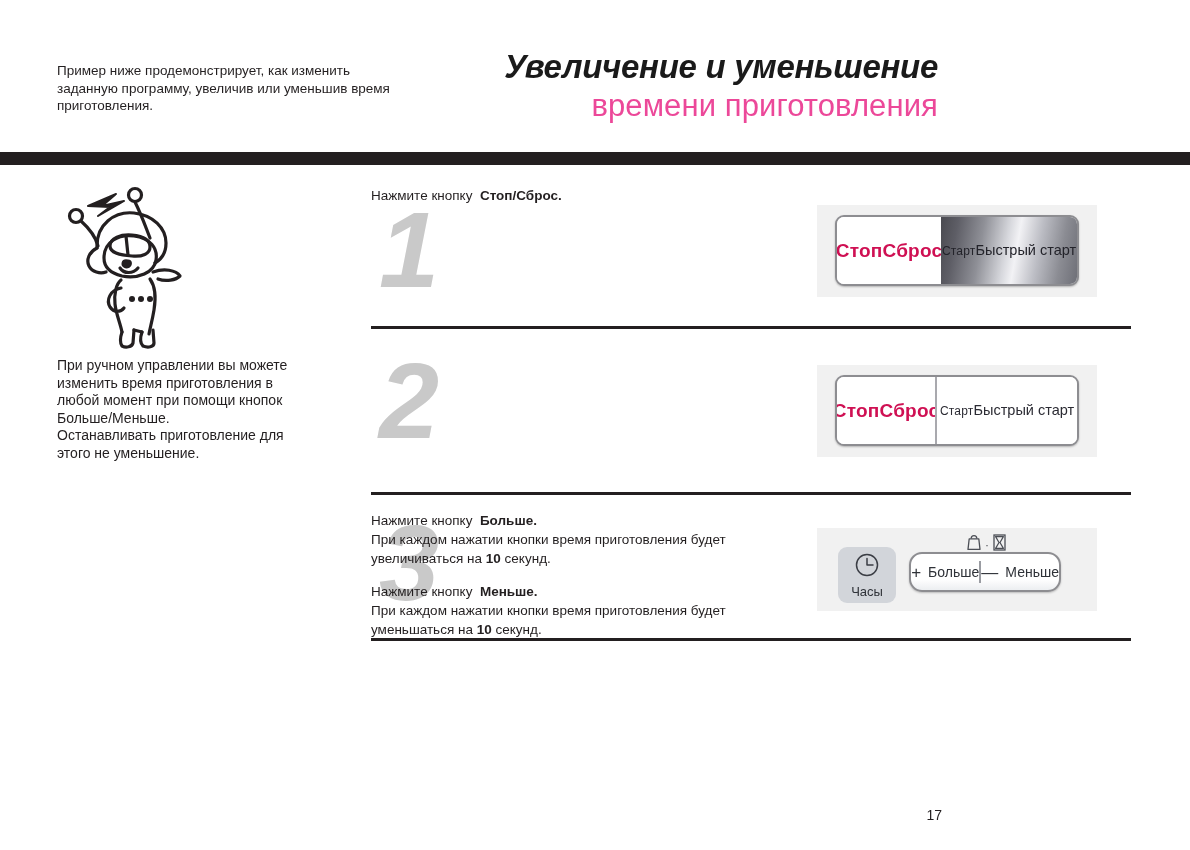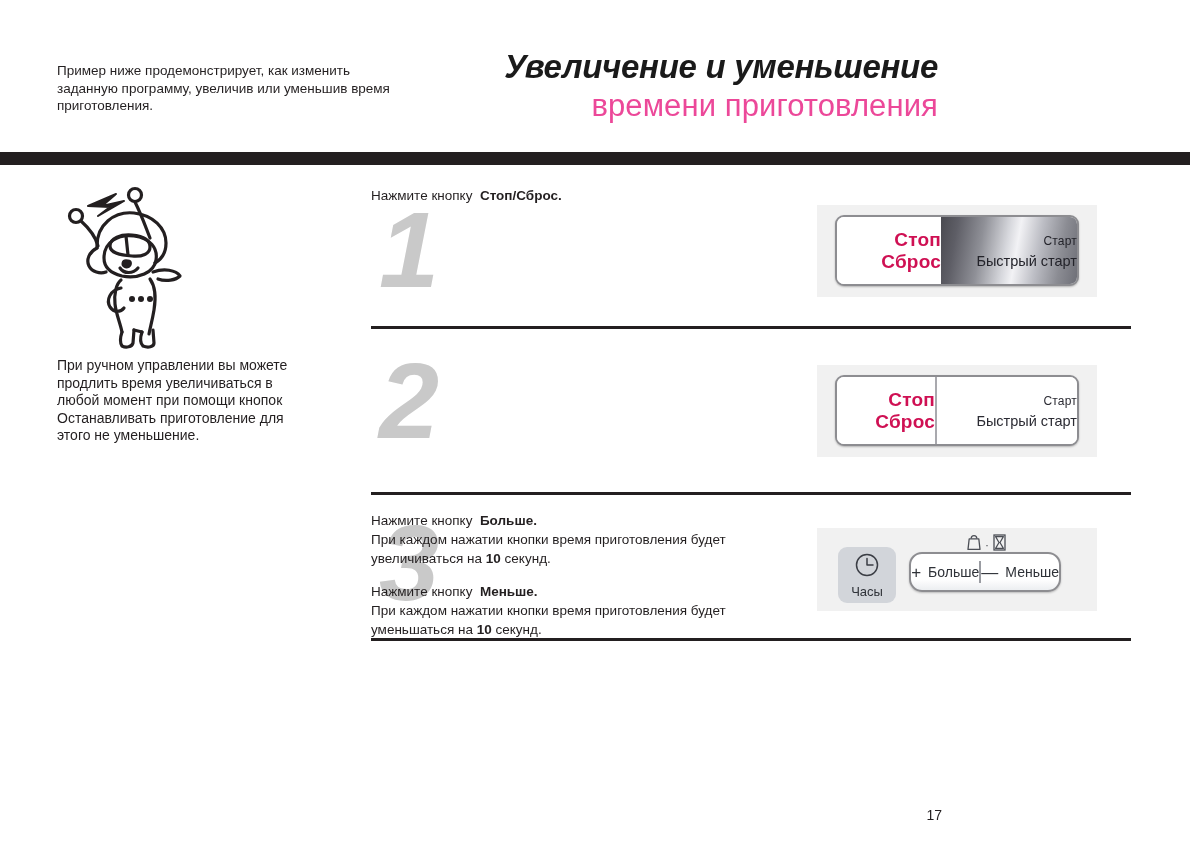--- a/index.html
+++ b/index.html
@@ -69,21 +69,21 @@
   .btn-pair {
     position: absolute;
     display: flex;
     border: 2px solid #8d8d91;
     border-radius: 9px;
     overflow: hidden;
     background: #fff;
     box-shadow: 0 1px 2px rgba(0,0,0,.25);
   }
   .half {
-    display: flex; flex-direction: column; align-items: flex-end; justify-content: center;
+    display: flex; flex-direction: row; align-items: center; justify-content: center;
   }
   .stop-half { background: #ffffff; }
   .stop-l1, .stop-l2 {
     color: #cf1053; font-size: 19px; font-weight: bold; line-height: 22px;
     letter-spacing: .2px;
   }
   .start-big { font-size: 12px; color: #2b2b33; line-height: 22px; letter-spacing: .2px; }
   .start-small { font-size: 14.5px; color: #2b2b33; line-height: 19px; }
 
   .start-gradient {
@@ -183,22 +183,23 @@
 
         <path d="M64,152 C62,158 62,163 64,166 C68,168 74,167 75,163 L76,150"></path>
         <path d="M84,152 C82,158 82,163 85,166 C90,168 96,167 96,163 L95,150"></path>
         <path d="M76,150 L84,152"></path>
       </g>
     </svg>
   </div>
 
   <div class="side-note">
     <div>При ручном управлении вы можете</div>
-    <div>продлить время увеличиваться в</div>
+    <div>изменить время приготовления в</div>
     <div>любой момент при помощи кнопок</div>
+    <div>Больше/Меньше.</div>
     <div>Останавливать приготовление для</div>
     <div>этого не уменьшение.</div>
   </div>
 
   <div class="steps">
 
     <div class="step" style="height:140px;">
       <div class="step-body">
         <div class="watermark" style="left:8px; top:10px;">1</div>
         <div class="step-text">

